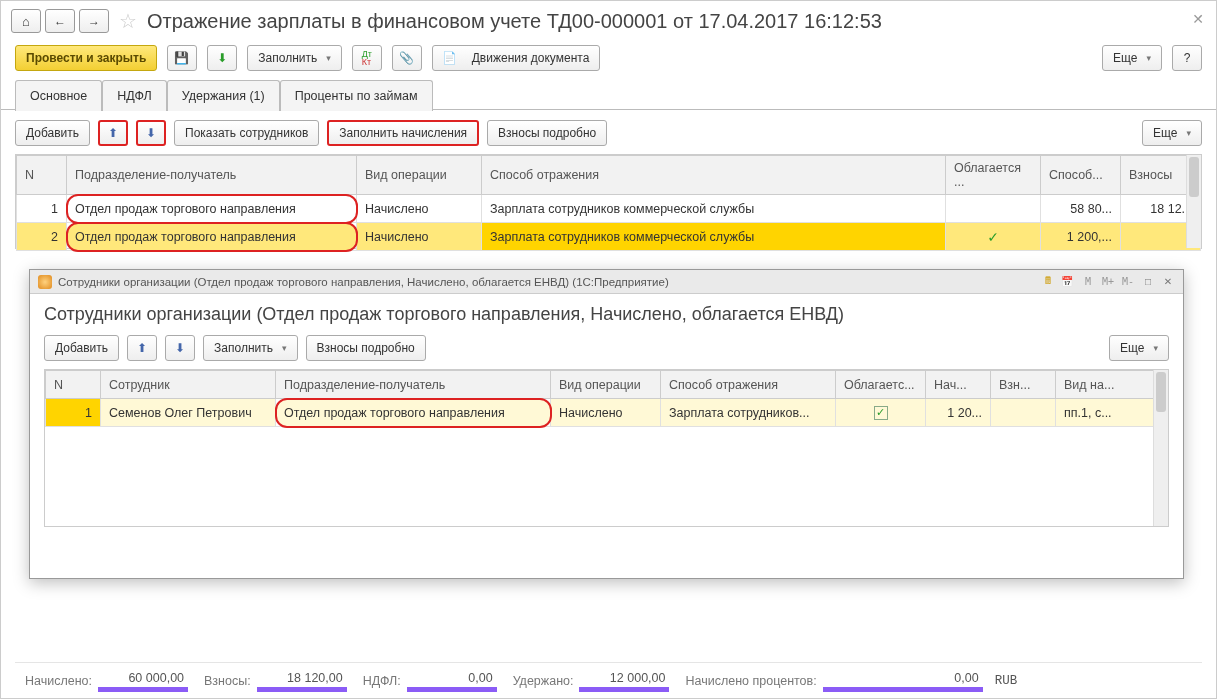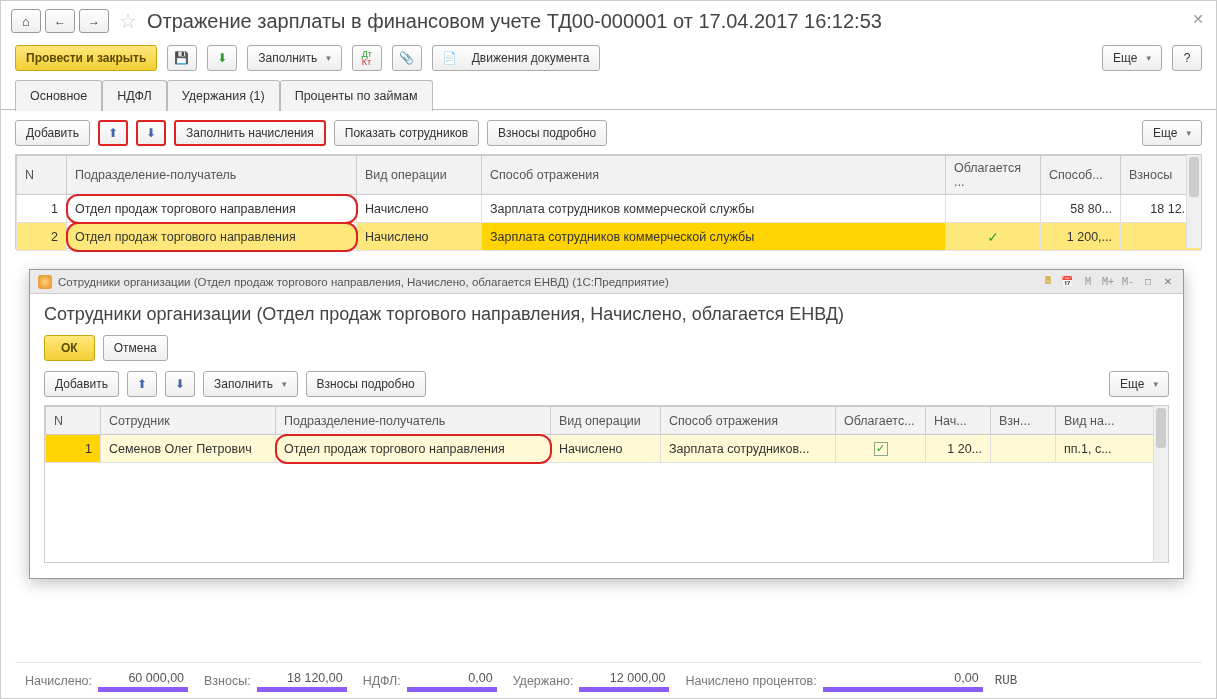--- a/index.html
+++ b/index.html
@@ -114,22 +114,22 @@
 
   <div class="panel">
     <div class="tbar2">
       <div class="btn">Добавить</div>
       <div class="btn icon arrow-btn red-box">
           <span style="color:#46a">⬆</span>
         </div>
       <div class="btn icon arrow-btn red-box">
           <span style="color:#46a">⬇</span>
         </div>
+      <div class="btn">Показать сотрудников</div>
       <div class="btn red-box">Заполнить начисления</div>
-      <div class="btn">Показать сотрудников</div>
       <div class="btn">Взносы подробно</div>
       <div class="sp"></div>
       <div class="btn dd">Еще</div>
     </div>
 
     <div class="sb-wrap" style="height:95px; border:1px solid #ccc;">
     <table class="grid">
       <colgroup>
             <col style="width:50px">
             <col style="width:290px">
@@ -184,24 +184,20 @@
         <span class="hi" style="color:#c55">📅</span>
         <span class="hi m-btn">M</span>
         <span class="hi m-btn">M+</span>
         <span class="hi m-btn">M-</span>
         <span class="hi">□</span>
         <span class="hi">✕</span>
       </div>
     </div>
     <div class="dlg-body">
       <div class="dlg-title">Сотрудники организации (Отдел продаж торгового направления, Начислено, облагается ЕНВД)</div>
-      <div style="display:flex;gap:8px;margin-bottom:10px">
-        <div class="btn yellow" style="padding:0 16px">ОК</div>
-        <div class="btn">Отмена</div>
-      </div>
       <div class="tbar2">
         <div class="btn">Добавить</div>
         <div class="btn icon arrow-btn">
             <span style="color:#46a">⬆</span>
           </div>
         <div class="btn icon arrow-btn">
             <span style="color:#46a">⬇</span>
           </div>
         <div class="btn dd">Заполнить</div>
         <div class="btn">Взносы подробно</div>

